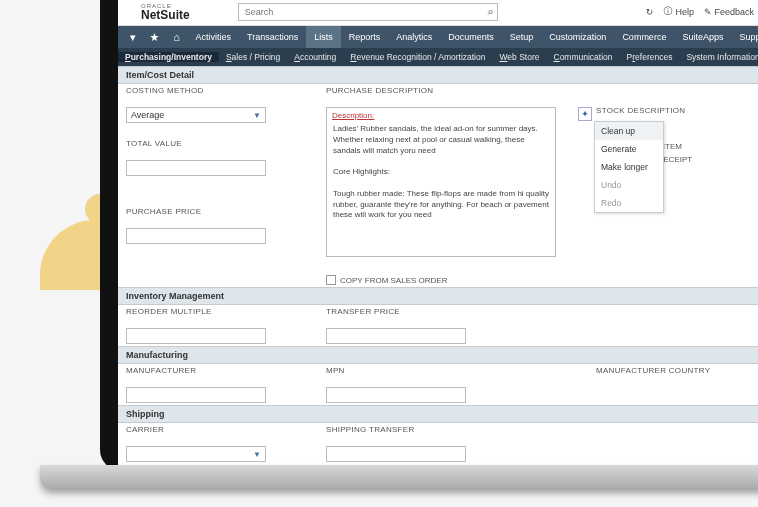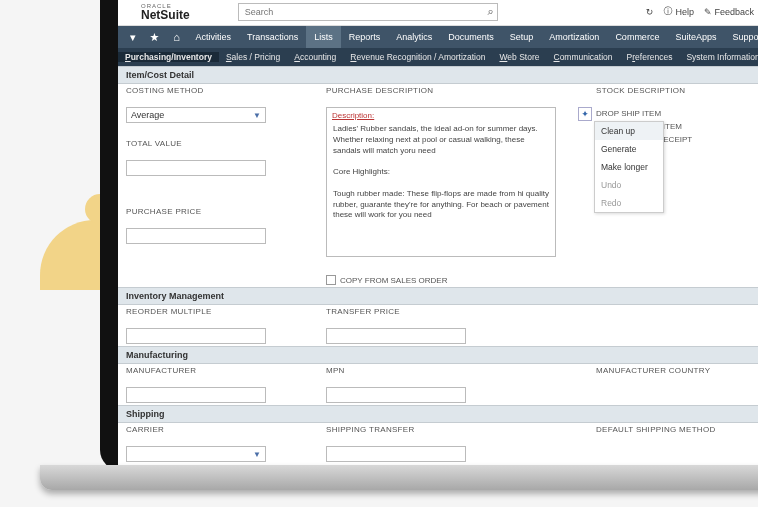--- a/index.html
+++ b/index.html
@@ -66,21 +66,21 @@
 .textarea-wrap { position: relative; }
 .textarea-lbl-inside { position: absolute; left: 6px; top: 4px; font-size: 8px; color: #b33; text-decoration: underline; }
 .textarea { width: 230px; height: 150px; border: 1px solid #bbb; padding: 16px 6px 6px 6px; font-size: 8px; color: #444; line-height: 1.35; resize: none; overflow: hidden; }
 .ai-btn { position: absolute; right: -16px; top: 0; width: 14px; height: 14px; border: 1px solid #aac; display:flex; align-items:center; justify-content:center; font-size: 9px; color:#36a; cursor:pointer; background:#fff; }
 .ai-menu { position: absolute; right: -88px; top: 14px; width: 70px; background: #fff; border: 1px solid #ccc; box-shadow: 1px 1px 3px rgba(0,0,0,0.15); font-size: 8.5px; margin-left: 37px; }
 .ai-menu div { padding: 4px 6px; cursor: pointer; color:#333; }
 .ai-menu div.hover { background: #eef2f5; }
 .ai-menu div.dis { color: #999; }
 .copy-row { display:flex; align-items:center; gap:4px; margin-top:4px; font-size:8px; color:#555; }
 .checkbox { width:10px; height:10px; border:1px solid #999; background:#fff; }
-.right-opts { display:flex; flex-direction:column; gap:4px; font-size:8px; color:#555; }
+.right-opts { display:flex; flex-direction:column; gap:4px; font-size:8px; color:#555;margin-top:20px; }
 </style>
 </head>
 <body>
 
 <div class="person"></div>
 
 <div class="laptop">
   <div class="screen">
 
     <div class="topbar">
@@ -103,21 +103,21 @@
       <div class="ni iconbtn">▾</div>
       <div class="ni iconbtn">★</div>
       <div class="ni iconbtn">⌂</div>
       <div class="ni">Activities</div>
       <div class="ni">Transactions</div>
       <div class="ni active">Lists</div>
       <div class="ni">Reports</div>
       <div class="ni">Analytics</div>
       <div class="ni">Documents</div>
       <div class="ni">Setup</div>
-      <div class="ni">Amortization</div>
+      <div class="ni">Customization</div>
       <div class="ni">Commerce</div>
       <div class="ni">SuiteApps</div>
       <div class="ni">Support</div>
     </div>
 
     <div class="subnav">
       <div class="si active"><span class="ul">P</span><span>urchasing/Inventory</span></div>
       <div class="si"><span class="ul">S</span>ales / Pricing</div>
       <div class="si"><span class="ul">A</span>ccounting</div>
       <div class="si"><span class="ul">R</span>evenue Recognition / Amortization</div>
@@ -212,22 +212,19 @@
           <div class="field-label">CARRIER</div>
           <div class="field-select">
             <span></span>
               <span class="caret">▼</span>
           </div>
         </div>
         <div class="col c2">
           <div class="field-label">SHIPPING TRANSFER</div>
           <input class="field-input" style="">
         </div>
-        <div class="col c3">
-          <div class="field-label">DEFAULT SHIPPING METHOD</div>
-        </div>
       </div>
 
     </div>
   </div>
 </div>
 
 <div class="laptop-base"></div>
 
 </body></html>

